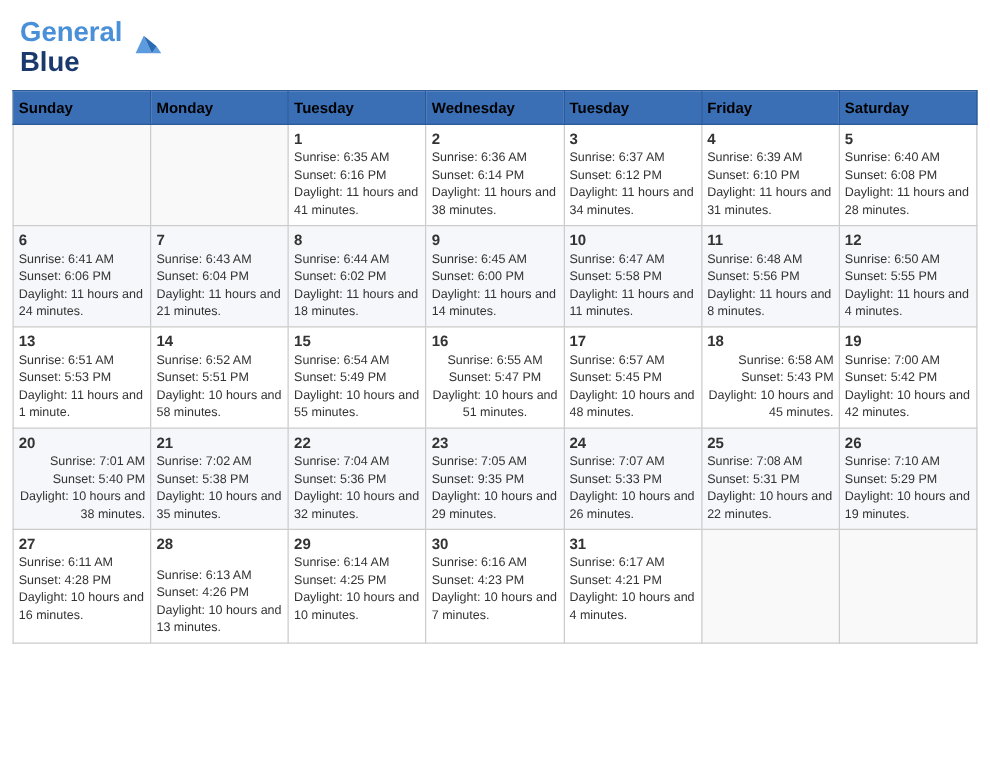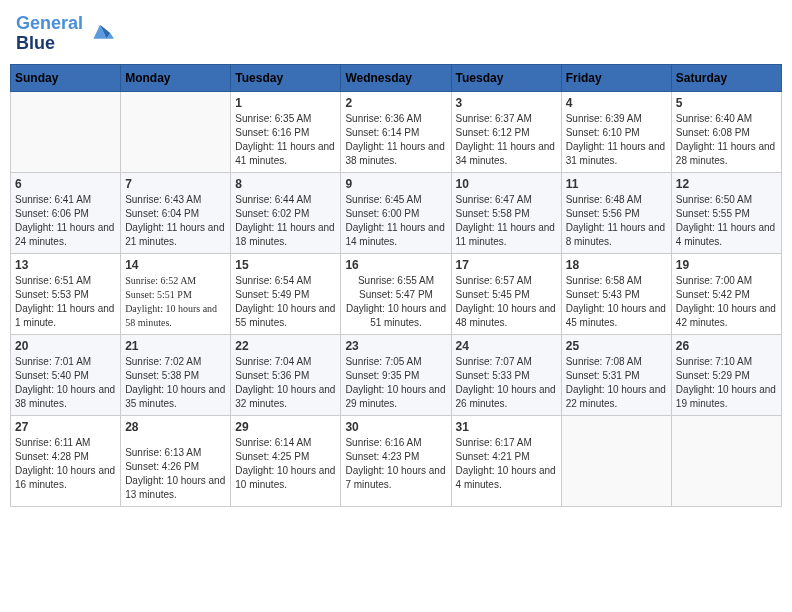--- a/index.html
+++ b/index.html
@@ -15,21 +15,21 @@
       justify-content: space-between;
       align-items: flex-start;
       margin-bottom: 6px;
       padding: 4px 6px;
     }
     .logo {
       display: flex;
       align-items: center;
     }
     .logo-text {
-      font-size: 18px;
+      font-size: 22px;
       font-weight: bold;
       color: #1a1a2e;
       line-height: 1.1;
     }
     .logo-text span {
       color: #4a90d9;
     }
     .logo-icon {
       width: 28px;
       height: 28px;
@@ -203,21 +203,21 @@
       </tr>
       <tr>
         <td>
           <span class="day-number">13</span>
           <div class="day-info" style="white-space: pre-line;">Sunrise: 6:51 AM
 Sunset: 5:53 PM
 Daylight: 11 hours and 1 minute.</div>
         </td>
         <td>
           <span class="day-number">14</span>
-          <div class="day-info" style="white-space: pre-line; font-family: Liberation Serif, serif;">Sunrise: 6:52 AM
+          <div class="day-info" style="white-space: pre-line;">Sunrise: 6:52 AM
 Sunset: 5:51 PM
 Daylight: 10 hours and 58 minutes.</div>
         </td>
         <td>
           <span class="day-number">15</span>
           <div class="day-info" style="white-space: pre-line;">Sunrise: 6:54 AM
 Sunset: 5:49 PM
 Daylight: 10 hours and 55 minutes.</div>
         </td>
         <td>
@@ -227,35 +227,35 @@
 Daylight: 10 hours and 51 minutes.</div>
         </td>
         <td>
           <span class="day-number">17</span>
           <div class="day-info" style="white-space: pre-line;">Sunrise: 6:57 AM
 Sunset: 5:45 PM
 Daylight: 10 hours and 48 minutes.</div>
         </td>
         <td>
           <span class="day-number">18</span>
-          <div class="day-info" style="white-space: pre-line;">Sunrise: 6:58 AM
+          <div class="day-info" style="white-space: pre-line; text-align: right;">Sunrise: 6:58 AM
 Sunset: 5:43 PM
 Daylight: 10 hours and 45 minutes.</div>
         </td>
         <td>
           <span class="day-number">19</span>
           <div class="day-info" style="white-space: pre-line;">Sunrise: 7:00 AM
 Sunset: 5:42 PM
 Daylight: 10 hours and 42 minutes.</div>
         </td>
       </tr>
       <tr>
         <td>
           <span class="day-number">20</span>
-          <div class="day-info" style="white-space: pre-line;">Sunrise: 7:01 AM
+          <div class="day-info" style="white-space: pre-line; text-align: right;">Sunrise: 7:01 AM
 Sunset: 5:40 PM
 Daylight: 10 hours and 38 minutes.</div>
         </td>
         <td>
           <span class="day-number">21</span>
           <div class="day-info" style="white-space: pre-line;">Sunrise: 7:02 AM
 Sunset: 5:38 PM
 Daylight: 10 hours and 35 minutes.</div>
         </td>
         <td>

